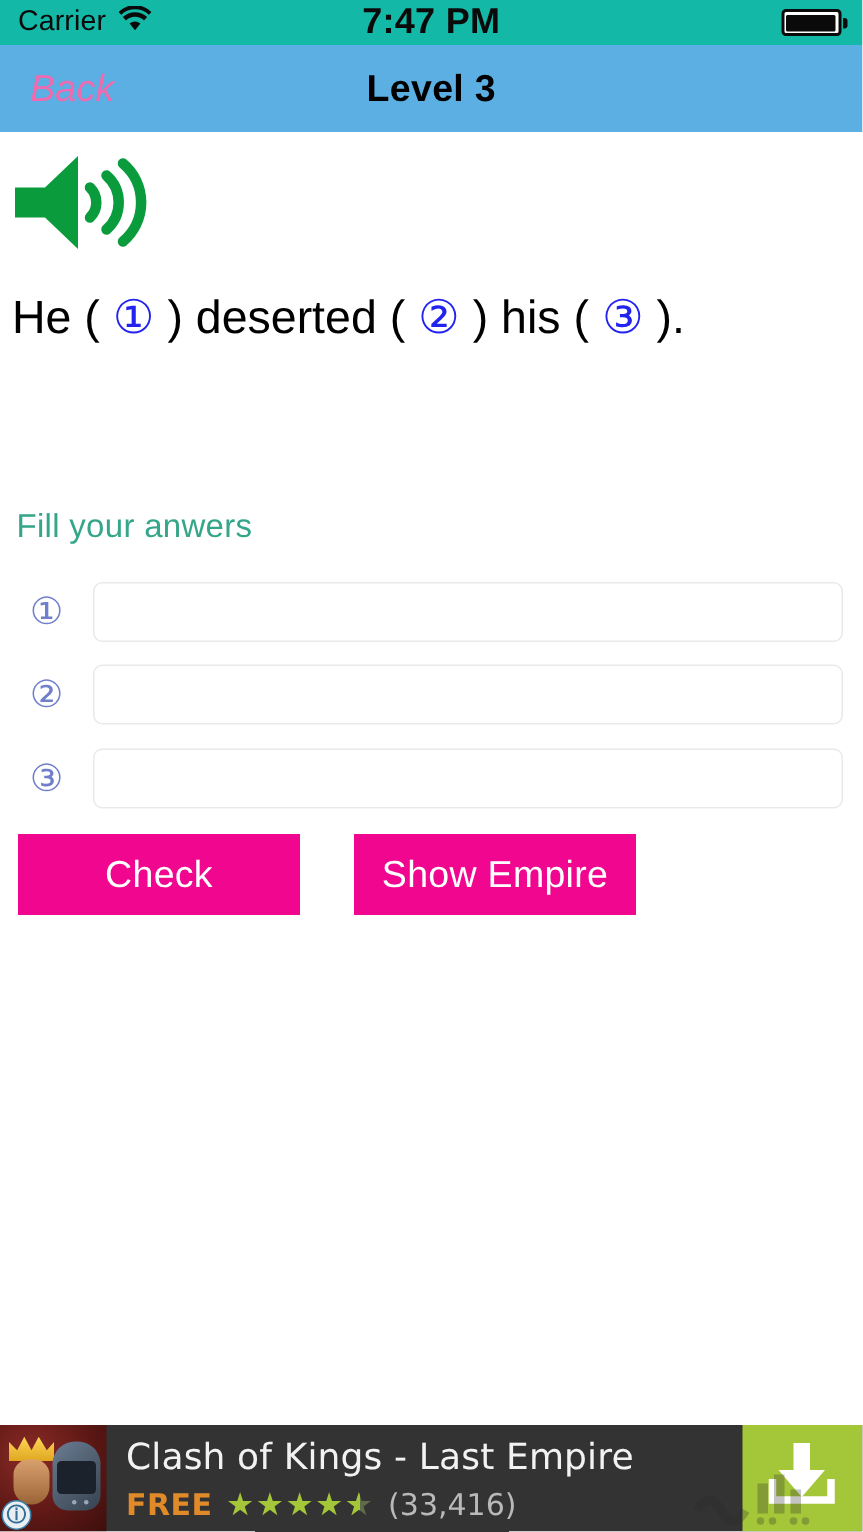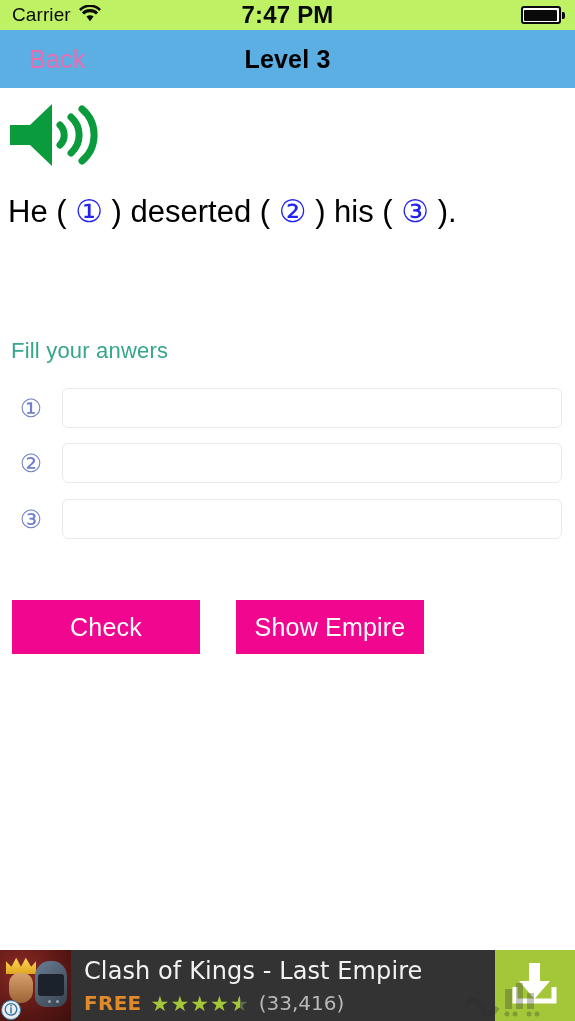--- a/index.html
+++ b/index.html
@@ -7,21 +7,21 @@
     width:575px; height:1021px;
     background:#ffffff;
     font-family:"Liberation Sans", sans-serif;
     overflow:hidden;
   }
   .phone { position:relative; width:575px; height:1021px; background:#fff; }
 
   
   .statusbar {
     position:absolute; top:0; left:0; width:575px; height:30px;
-    background:#bef264; display:flex; align-items:center;
+    background:#14b8a6; display:flex; align-items:center;
   }
   .sb-left { position:absolute; left:12px; display:flex; align-items:center; gap:8px; }
   .sb-carrier { font-size:19px; color:#0a0a0a; letter-spacing:.1px; }
   .wifi-icon { display:block; }
   .sb-time {
     position:absolute; left:0; width:575px; text-align:center;
     font-size:24px; font-weight:bold; color:#0a0a0a; letter-spacing:.2px;
   }
   .sb-right { position:absolute; right:10px; display:flex; align-items:center; }
   .battery-body {
@@ -30,22 +30,22 @@
   }
   .battery-fill { width:100%; height:100%; background:#0a0a0a; border-radius:1px; }
   .battery-cap { width:3px; height:7px; background:#0a0a0a; border-radius:0 2px 2px 0; margin-left:1.5px; }
 
   
   .navbar {
     position:absolute; top:30px; left:0; width:575px; height:58px;
     background:#5bafe2; display:flex; align-items:center;
   }
   .nav-back {
-    position:absolute; left:29px; font-size:25px; color:#f06ab0;
-    letter-spacing:.2px; cursor:pointer;
+    position:absolute; left:20px; font-size:25px; color:#f06ab0;
+    letter-spacing:.2px; cursor:pointer;font-style:italic;
   }
   .nav-title {
     position:absolute; left:0; width:575px; text-align:center;
     font-size:25px; font-weight:bold; color:#000; letter-spacing:.2px;
   }
 
   
   .content { position:absolute; top:88px; left:0; width:575px; bottom:71px; background:#fff; }
 
   .speaker-btn {
@@ -71,21 +71,21 @@
   .row-num {
     width:62px; text-align:center; font-size:25px; color:#6f7fcc; line-height:1;
   }
   .answer-input {
     width:500px; height:40px; background:#fff;
     border:1px solid #e9e9ea; border-radius:6px;
     font-size:19px; font-family:"Liberation Sans", sans-serif;
     padding:0 10px; color:#000; outline:none;
   }
 
-  .btn-row { position:absolute; left:0; top:468px; width:575px; height:54px;margin-top:44px; }
+  .btn-row { position:absolute; left:0; top:468px; width:575px; height:54px; }
   .btn {
     position:absolute; height:54px; background:#f0068f; border:none;
     color:#ffffff; font-size:25px; font-family:"Liberation Sans", sans-serif;
     cursor:pointer; letter-spacing:.2px;
   }
   .btn-check { left:12px; width:188px; }
   .btn-show  { left:236px; width:188px; }
 
   
   .ad {

